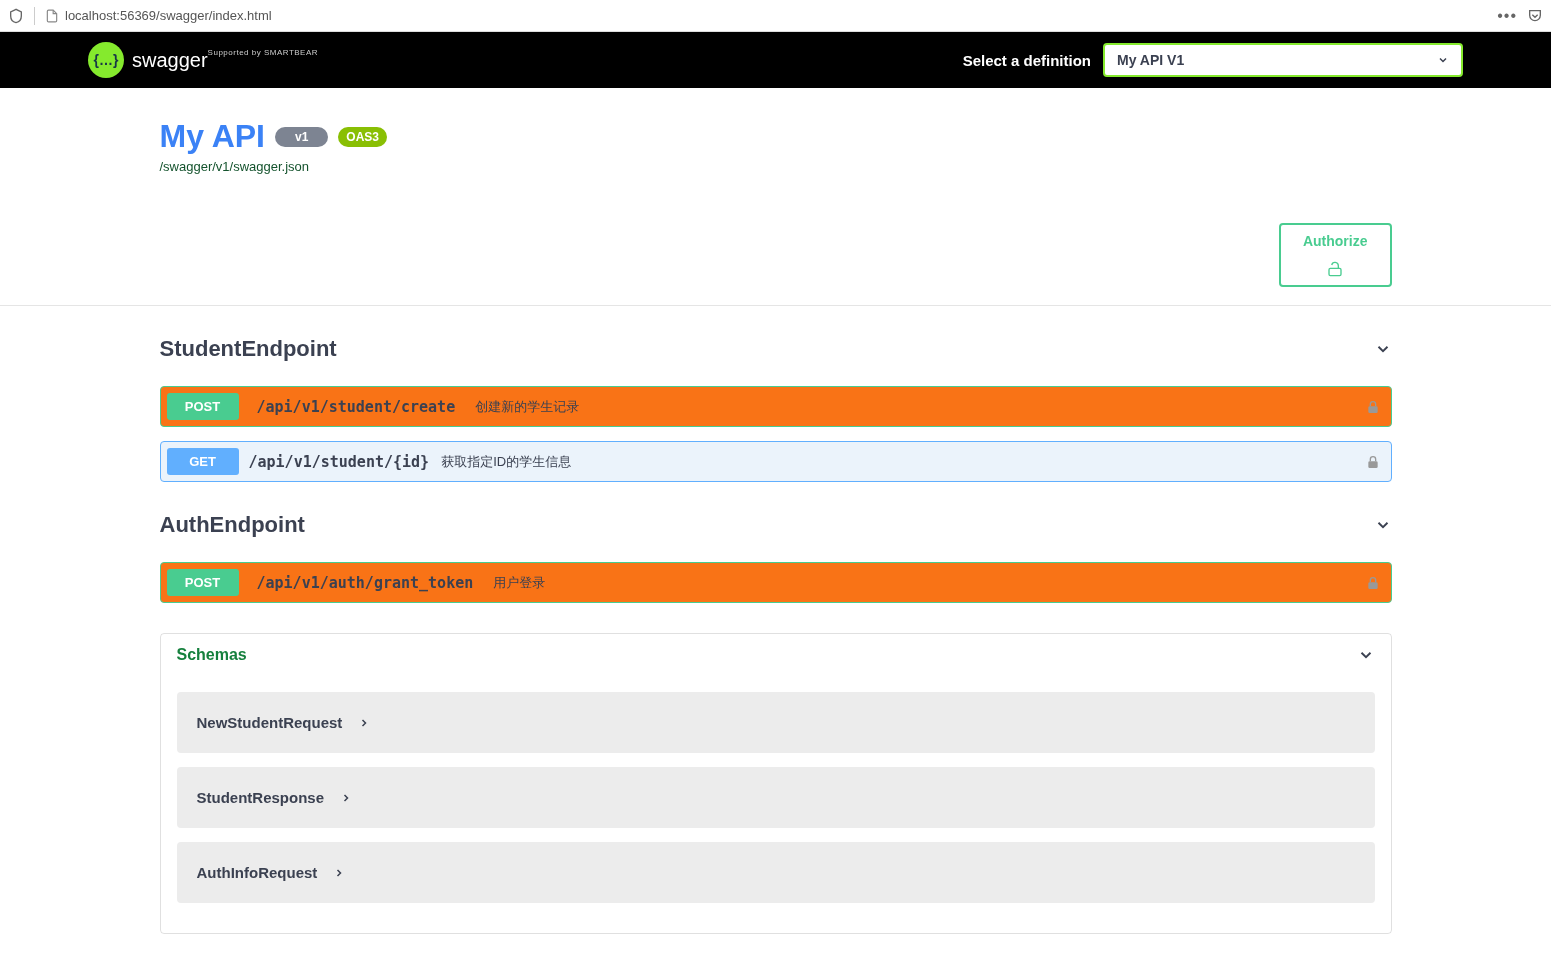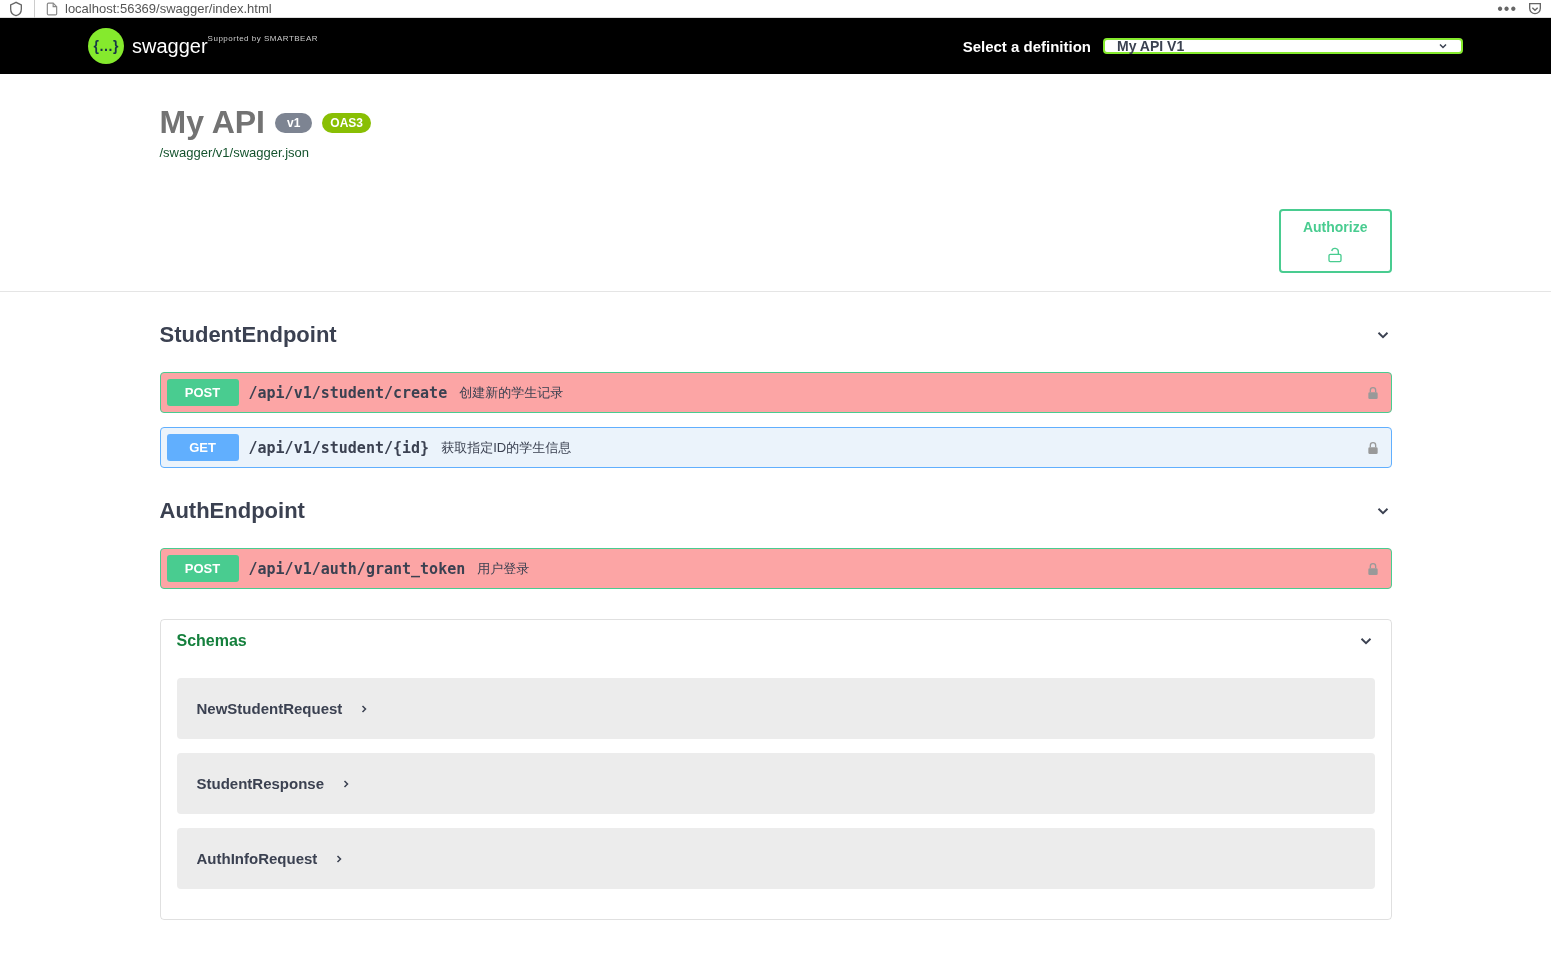--- a/index.html
+++ b/index.html
@@ -1,20 +1,20 @@
 <!DOCTYPE html>
 <html><head>
   <meta charset="utf-8">
   <style>
     * { margin: 0; padding: 0; box-sizing: border-box; }
     body { font-family: -apple-system, BlinkMacSystemFont, "Segoe UI", sans-serif; background: #fff; }
     
     
     .browser-bar {
-      height: 18px;
+      height: 32px;
       display: flex;
       align-items: center;
       padding: 4px 8px;
       border-bottom: 1px solid #ddd;
       background: #fff;
     }
     .browser-icons-left { display: flex; align-items: center; gap: 6px; }
     .shield-icon { width: 16px; height: 16px; color: #666; }
     .divider-vertical { width: 1px; height: 18px; background: #ccc; margin: 0 4px; }
     .page-icon { width: 14px; height: 14px; color: #888; }
@@ -40,41 +40,41 @@
     .swagger-text-group { display: flex; line-height: 1.1; }
     .swagger-main-text { color: #fff; font-size: 20px; font-weight: 400; }
     .swagger-sub-text { color: #ccc; font-size: 8px; letter-spacing: 0.5px; }
     
     .definition-area { margin-left: auto; display: flex; align-items: center; gap: 12px; margin-right: 64px; }
     .definition-label { color: #fff; font-size: 15px; font-weight: 700; }
     .definition-select {
       background: #fff;
       border: 2px solid #85ea2d;
       border-radius: 4px;
-      height: 16px;
+      height: 34px;
       min-width: 360px;
       padding: 4px 12px;
       display: flex;
       align-items: center;
       justify-content: space-between;
       cursor: pointer;
     }
     .definition-select-text { font-size: 14px; font-weight: 700; color: #3b4151; }
     
     
     .info-wrapper { background: #fff; padding: 30px 0 20px 0; }
     .container { max-width: 1280px; margin: 0 auto; padding: 0 24px; }
     .info-title-row { display: flex; align-items: center; gap: 10px; }
-    .api-title { font-size: 32px; font-weight: 700; color: #737373; }
+    .api-title { font-size: 32px; font-weight: 700; color: #3b82f6; }
     .version-badge {
       background: #7d8492;
       color: #fff;
       font-size: 12px;
       font-weight: 700;
-      padding: 3px 12px;
+      padding: 3px 20px;
       border-radius: 12px;
     }
     .oas-badge {
       background: #89bf04;
       color: #fff;
       font-size: 12px;
       font-weight: 700;
       padding: 3px 8px;
       border-radius: 12px;
     }
@@ -115,21 +115,21 @@
     
     .operation {
       border-radius: 4px;
       margin-bottom: 14px;
       display: flex;
       align-items: center;
       padding: 6px 10px 6px 6px;
       cursor: pointer;
       border: 1px solid;
     }
-    .op-post { background: #fca5a5; border-color: #49cc90; }
+    .op-post { background: #f97316; border-color: #49cc90; gap: 8px; }
     .op-get { background: #ebf3fb; border-color: #61affe; }
     .method-badge {
       color: #fff;
       font-size: 13px;
       font-weight: 700;
       padding: 6px 0;
       min-width: 72px;
       text-align: center;
       border-radius: 3px;
       margin-right: 10px;

